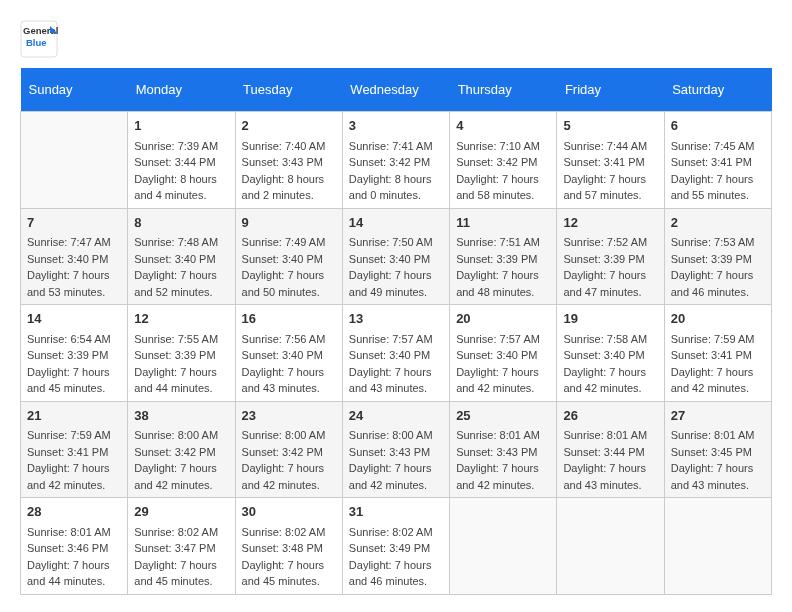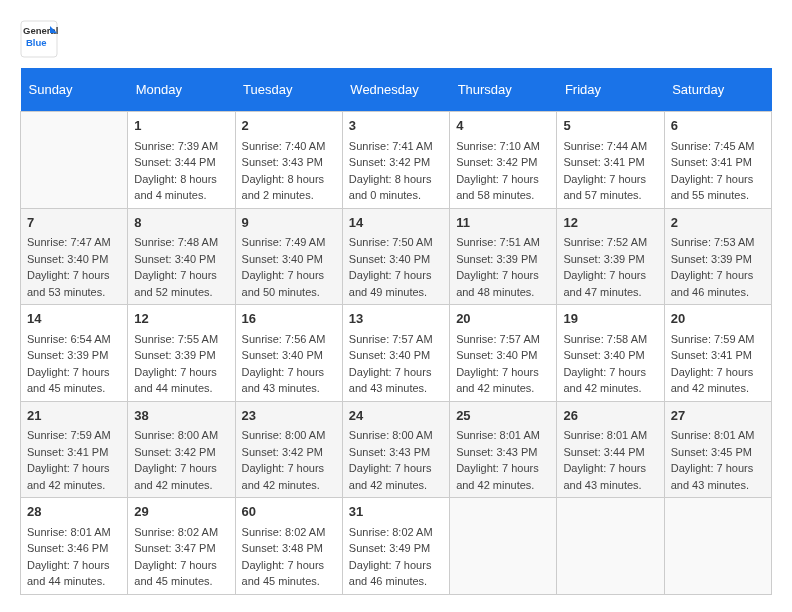--- a/index.html
+++ b/index.html
@@ -283,21 +283,21 @@
           <div>Sunset: 3:46 PM</div>
           <div>Daylight: 7 hours and 44 minutes.</div>
         </td>
         <td>
           <span class="day-num">29</span>
           <div>Sunrise: 8:02 AM</div>
           <div>Sunset: 3:47 PM</div>
           <div>Daylight: 7 hours and 45 minutes.</div>
         </td>
         <td>
-          <span class="day-num">60</span>
+          <span class="day-num">30</span>
           <div>Sunrise: 8:02 AM</div>
           <div>Sunset: 3:48 PM</div>
           <div>Daylight: 7 hours and 45 minutes.</div>
         </td>
         <td>
           <span class="day-num">31</span>
           <div>Sunrise: 8:02 AM</div>
           <div>Sunset: 3:49 PM</div>
           <div>Daylight: 7 hours and 46 minutes.</div>
         </td>

